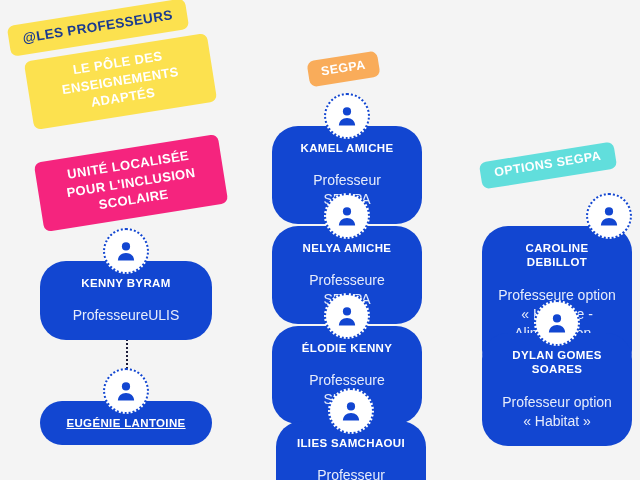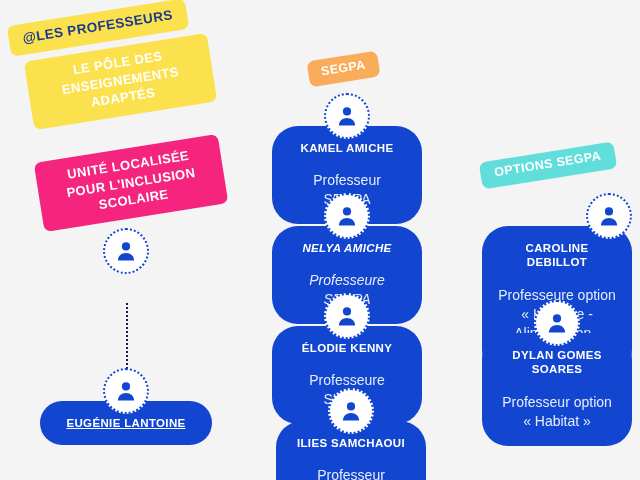--- a/index.html
+++ b/index.html
@@ -160,20 +160,24 @@
 
   <div class="connector" style="left:126px; top:303px; height:70px;"></div>
 
   <div class="node" style="left:40px; top:228px; width:172px;">
     <div class="avatar">
       <svg width="24" height="24" viewBox="0 0 24 24" aria-hidden="true">
         <circle cx="12" cy="7.4" r="4.1" fill="#1246D1"></circle>
         <path d="M3.9 21.5c0-4.6 3.6-7.6 8.1-7.6s8.1 3 8.1 7.6z" fill="#1246D1"></path>
       </svg>
     </div>
+    <div class="card" style="width:172px;">
+      <div class="name">KENNY BYRAM</div>
+      <div class="role">ProfesseureULIS</div>
+    </div>
   </div>
 
   <div class="node" style="left:40px; top:368px; width:172px;">
     <div class="avatar">
       <svg width="24" height="24" viewBox="0 0 24 24" aria-hidden="true">
         <circle cx="12" cy="7.4" r="4.1" fill="#1246D1"></circle>
         <path d="M3.9 21.5c0-4.6 3.6-7.6 8.1-7.6s8.1 3 8.1 7.6z" fill="#1246D1"></path>
       </svg>
     </div>
     <div class="card" style="width:172px;text-decoration:underline;">
@@ -194,21 +198,21 @@
     </div>
   </div>
 
   <div class="node" style="left:272px; top:193px; width:150px;">
     <div class="avatar">
       <svg width="24" height="24" viewBox="0 0 24 24" aria-hidden="true">
         <circle cx="12" cy="7.4" r="4.1" fill="#1246D1"></circle>
         <path d="M3.9 21.5c0-4.6 3.6-7.6 8.1-7.6s8.1 3 8.1 7.6z" fill="#1246D1"></path>
       </svg>
     </div>
-    <div class="card" style="width:150px;font-style:italic;">
+    <div class="card" style="width:150px;">
       <div class="name">NELYA AMICHE</div>
       <div class="role">Professeure SEGPA</div>
     </div>
   </div>
 
   <div class="node" style="left:272px; top:293px; width:150px;">
     <div class="avatar">
       <svg width="24" height="24" viewBox="0 0 24 24" aria-hidden="true">
         <circle cx="12" cy="7.4" r="4.1" fill="#1246D1"></circle>
         <path d="M3.9 21.5c0-4.6 3.6-7.6 8.1-7.6s8.1 3 8.1 7.6z" fill="#1246D1"></path>

